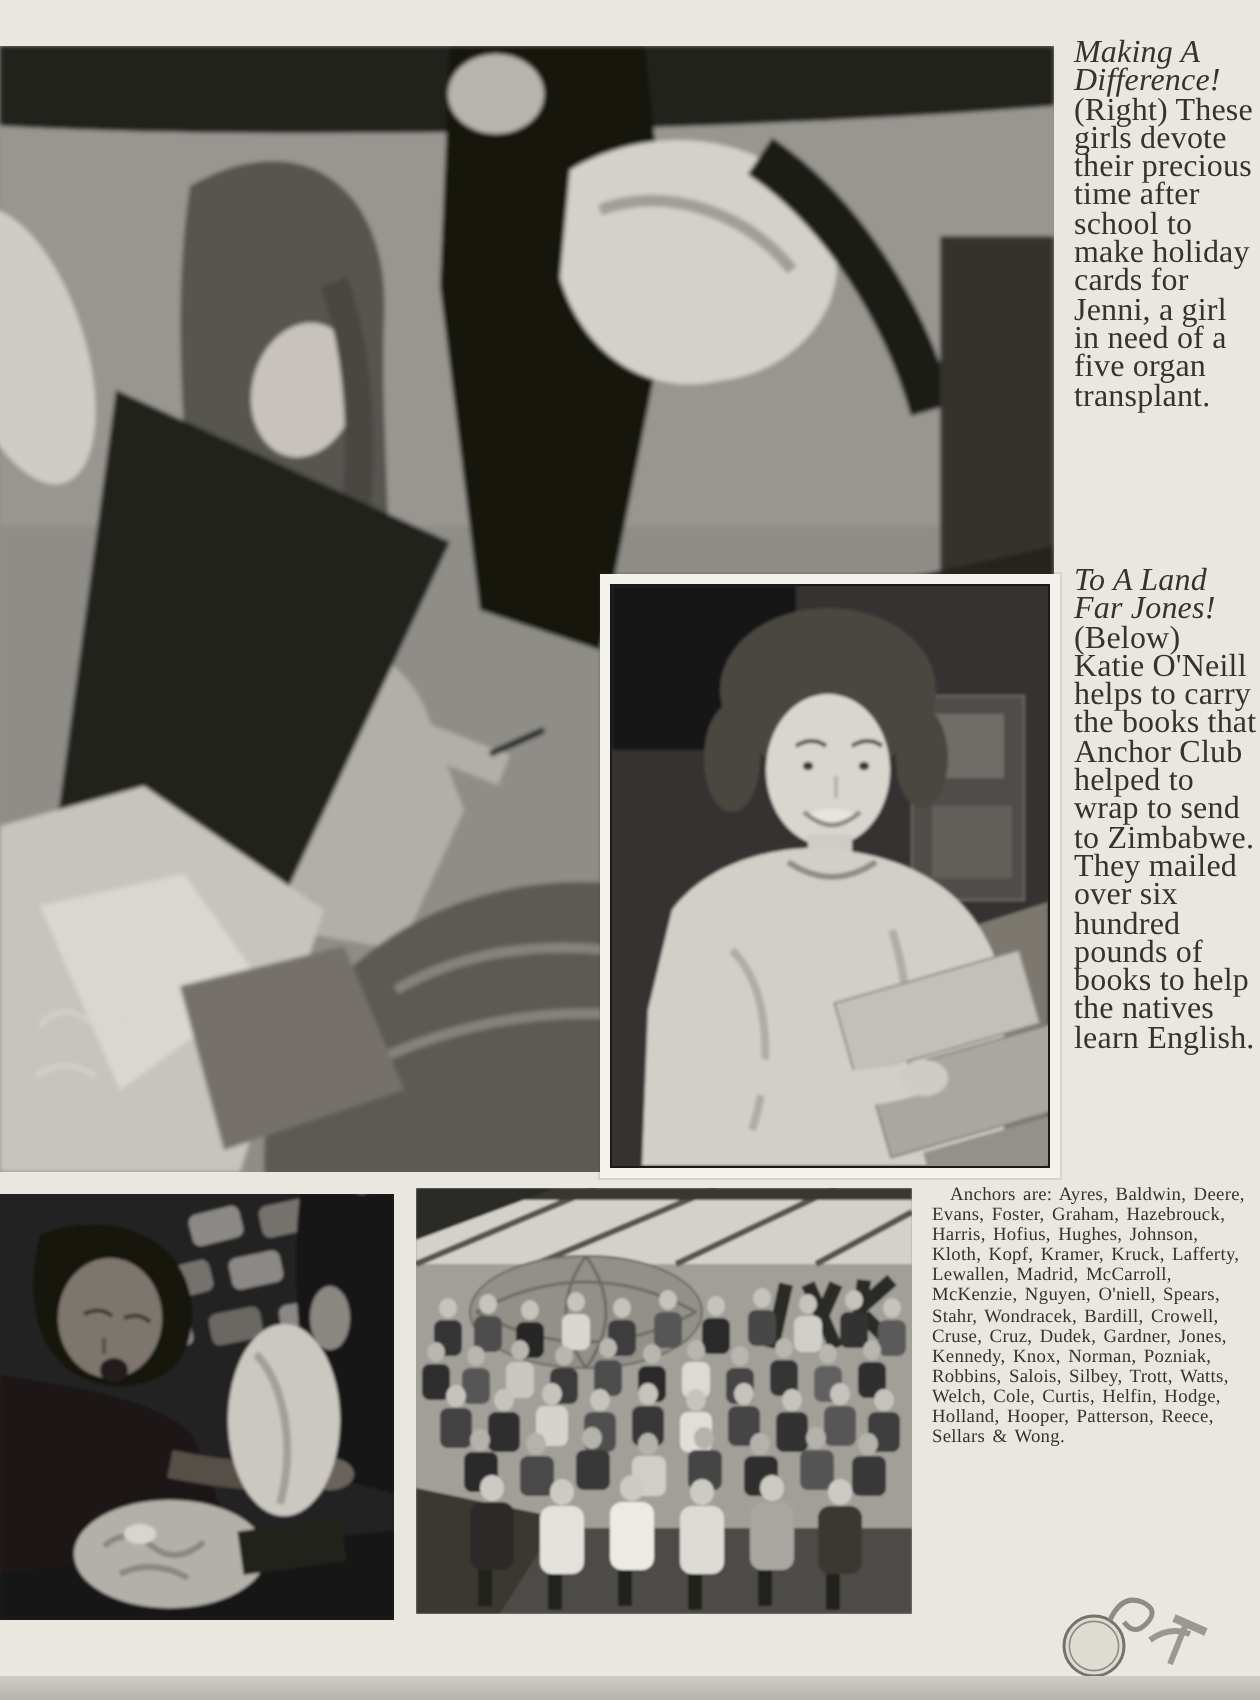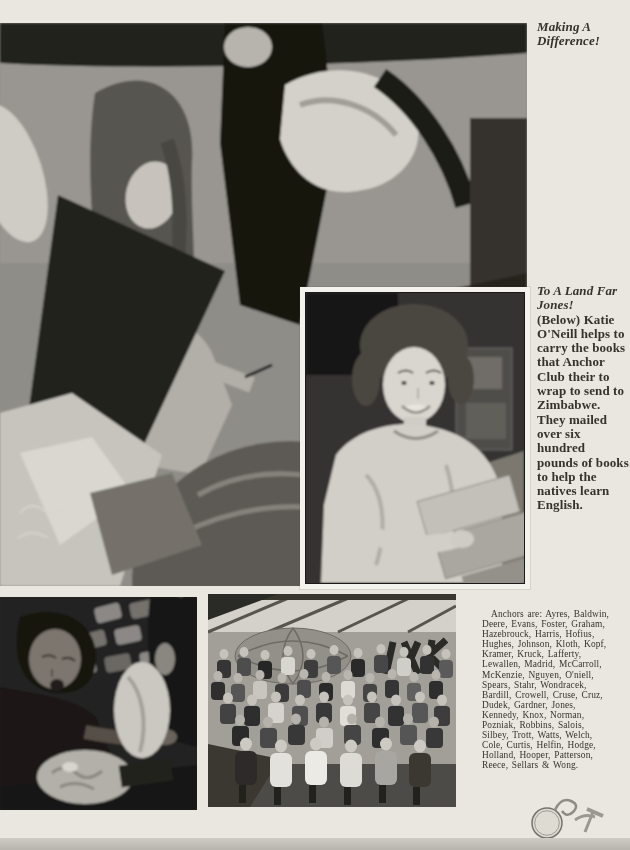--- a/index.html
+++ b/index.html
@@ -14,32 +14,31 @@
   .photo-top{left:0;top:23px;width:527px;height:563px;}
   .inset-frame{
     position:absolute;left:300px;top:287px;width:230px;height:302px;
     background:#f4f2ec;padding:0;box-sizing:border-box;
     box-shadow:0 0 0 1px rgba(60,58,52,.12);
   }
   .photo-inset{left:5px;top:5px;width:218px;height:290px;border:1px solid #1b1a18;box-sizing:content-box;background:#353330;}
   .photo-bl{left:0;top:597px;width:197px;height:213px;background:#242220;}
   .photo-group{left:208px;top:594px;width:248px;height:213px;background:#a29f99;}
   .caption{
-    position:absolute;width:92px;font-size:13px;line-height:14.3px;
+    position:absolute;width:92px;font-size:16px;line-height:14.3px;
     letter-spacing:.1px;
-    font-weight:bold;
   }
   .caption-1{left:537px;top:20px;}
   .caption-2{left:537px;top:284px;}
   .cap-title{display:block;font-style:italic;}
   .roster{
     position:absolute;left:466px;top:593px;width:161px;
     font-size:9.4px;line-height:10.1px;letter-spacing:.15px;word-spacing:1.2px;
   }
-  .roster p{margin:16px;}
+  .roster p{margin:0;}
   .roster-anchors{text-indent:9px;}
   .emblem-svg{position:absolute;left:517px;top:790px;width:100px;height:58px;}
   .page-num{
     position:absolute;left:532px;top:855px;width:30px;text-align:right;
     font-size:11.5px;letter-spacing:.5px;color:#45423c;
   }
   .scan-edge{
     position:absolute;left:0;top:838px;width:630px;height:12px;
     background:linear-gradient(#cfccc5,#b7b4ad);
   }
@@ -81,20 +80,21 @@
         <polygon points="0,390 72,370 162,432 120,563 0,563" fill="#c7c4bd"></polygon>
         <polygon points="20,430 92,414 132,470 60,522" fill="#dad7d0"></polygon>
         <polygon points="90,470 172,450 202,522 112,552" fill="#74716b"></polygon>
         <path d="M20,490 q10,-12 22,-4 q12,8 26,-2 M18,515 q14,-10 30,0" stroke="#d8d5ce" stroke-width="2" fill="none" opacity=".85"></path>
       </g>
     </svg>
   </div>
 
   <div class="caption caption-1">
     <span class="cap-title">Making A Difference!</span>
+    <span class="cap-body">(Right) These girls devote their precious time after school to make holiday cards for Jenni, a girl in need of a five organ transplant.</span>
   </div>
 
   <div class="inset-frame">
     <div class="photo photo-inset">
       <svg viewBox="0 0 218 290" preserveAspectRatio="none" aria-hidden="true">
         <defs>
             <filter id="b2">
               <feGaussianBlur stdDeviation="0.8"></feGaussianBlur>
             </filter>
           </defs>
@@ -126,21 +126,21 @@
           </g>
           <path d="M40,232 C80,252 120,256 150,246" stroke="#d2cfc8" stroke-width="18" fill="none"></path>
           <ellipse cx="156" cy="246" rx="12" ry="9" fill="#cfccc5"></ellipse>
         </g>
       </svg>
     </div>
   </div>
 
   <div class="caption caption-2">
     <span class="cap-title">To A Land Far Jones!</span>
-    <span class="cap-body">(Below) Katie O'Neill helps to carry the books that Anchor Club their to wrap to send to Zimbabwe. They mailed over six hundred pounds of books to help the natives learn English.</span>
+    <span class="cap-body">(Below) Katie O'Neill helps to carry the books that Anchor Club helped to wrap to send to Zimbabwe. They mailed over six hundred pounds of books to help the natives learn English.</span>
   </div>
 
   <div class="photo photo-bl">
     <svg viewBox="0 0 197 213" preserveAspectRatio="none" aria-hidden="true">
       <defs>
           <filter id="b3">
             <feGaussianBlur stdDeviation="0.8"></feGaussianBlur>
           </filter>
         </defs>
       <g filter="url(#b3)">

